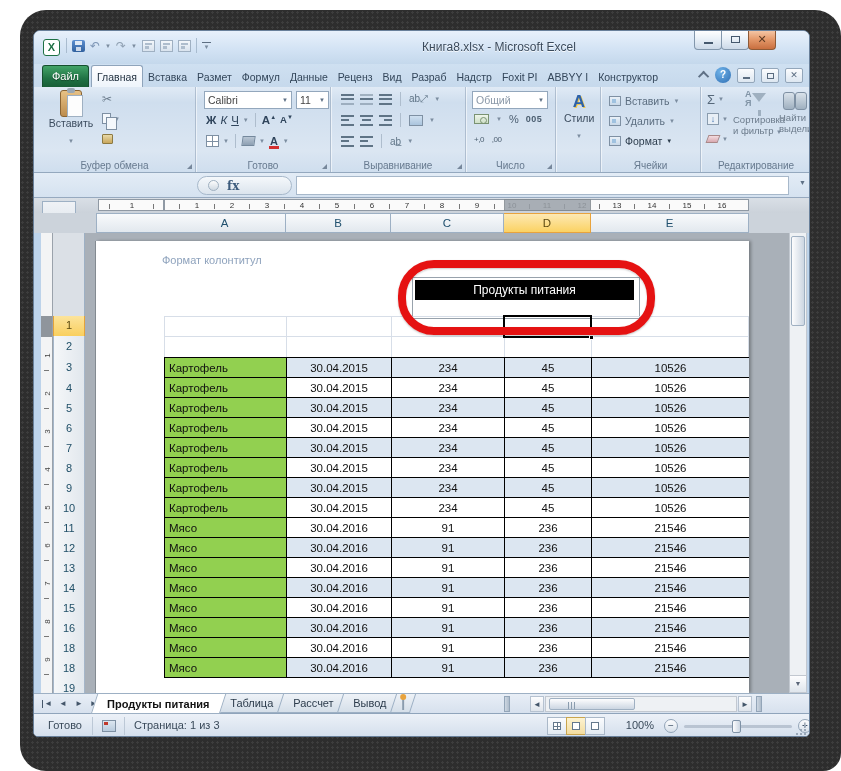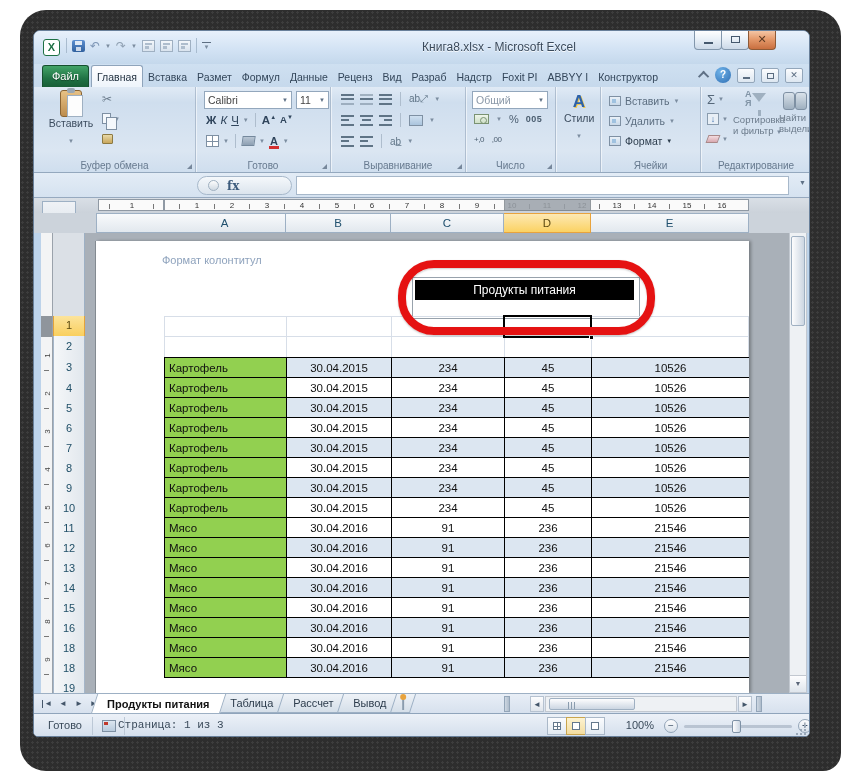--- a/index.html
+++ b/index.html
@@ -843,21 +843,21 @@
     </div>
     <span class="hs-btn" style="left:704px;">►</span>
     <div class="tb-split" style="left:722px;"></div>
   </div>
 
   <div class="statusbar">
     <span class="sb-item" style="left:14px;">Готово</span>
     <span class="sb-sep" style="left:58px;"></span>
     <span class="ic-macro" style="left:68px;"></span>
     <span class="sb-sep" style="left:90px;"></span>
-    <span class="sb-item" style="left:84px;font-family:Liberation Mono, monospace;">Страница: 1 из 3</span>
+    <span class="sb-item" style="left:100px;">Страница: 1 из 3</span>
     <div class="viewbtns" style="left:514px;">
       <span class="vb grid">
             <i></i>
           </span>
       <span class="vb active">
             <i></i>
           </span>
       <span class="vb brk">
             <i></i>
           </span>

